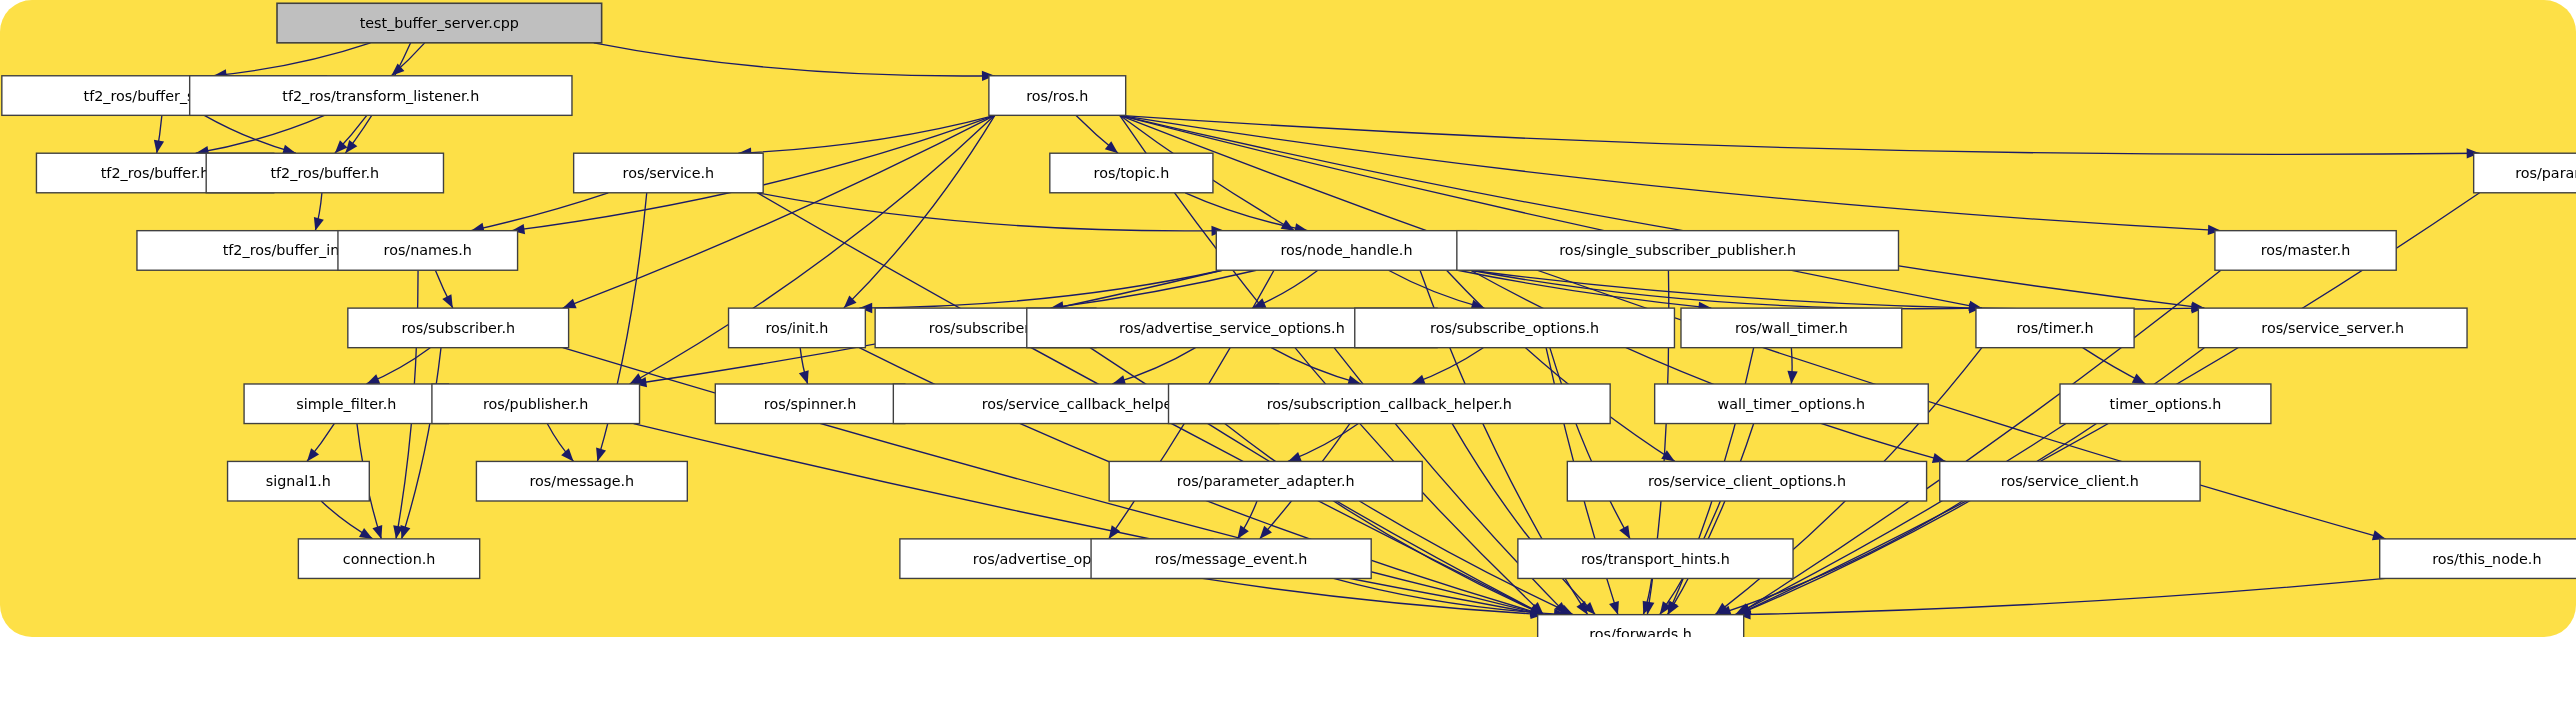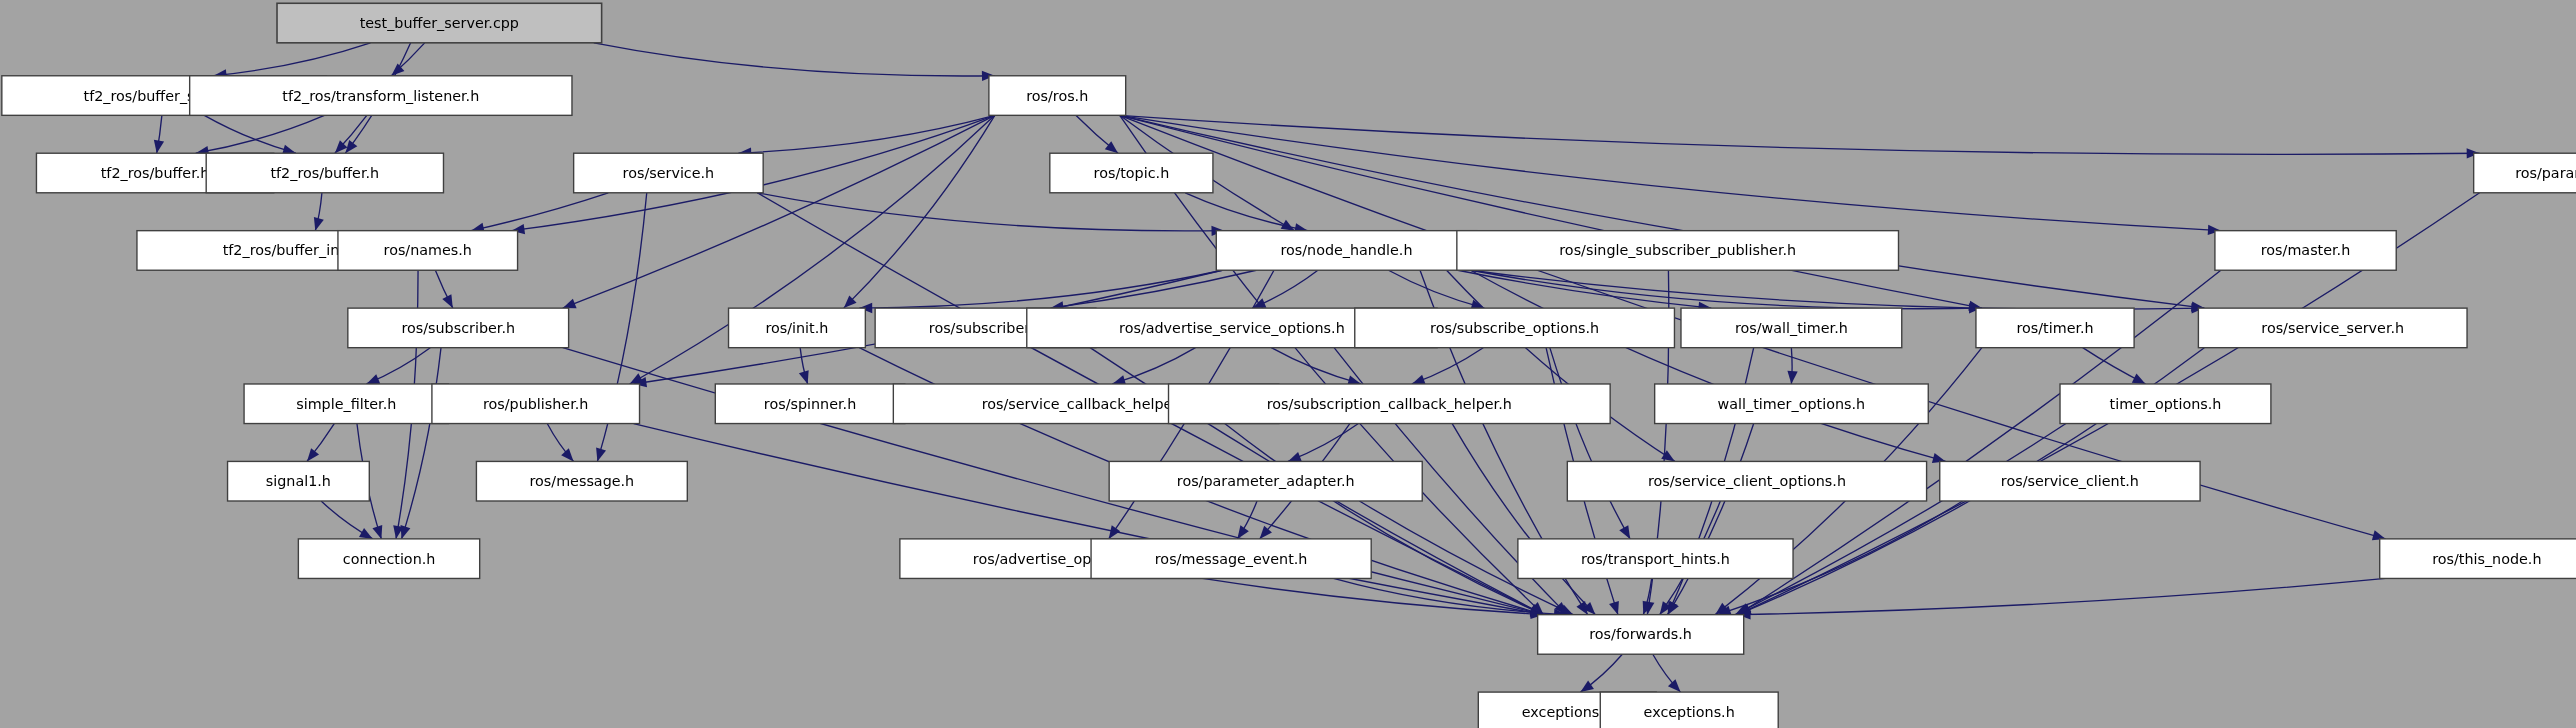--- a/index.html
+++ b/index.html
@@ -6,23 +6,24 @@
     margin: 0;
     padding: 0;
     background: #ffffff;
   }
   body {
     font-family: "DejaVu Sans", "Liberation Sans", sans-serif;
   }
   #graph-root {
     position: relative;
     width: 2576px;
-    height: 728px;
-    background: #a3a3a3;
+    height: 637px;
+    background: #fde047;
     overflow: hidden;
+    border-radius: 32px;
   }
   svg#graph-svg {
     position: absolute;
     top: 0;
     left: 0;
     width: 2576px;
     height: 728px;
     display: block;
   }
   .node-rect {

